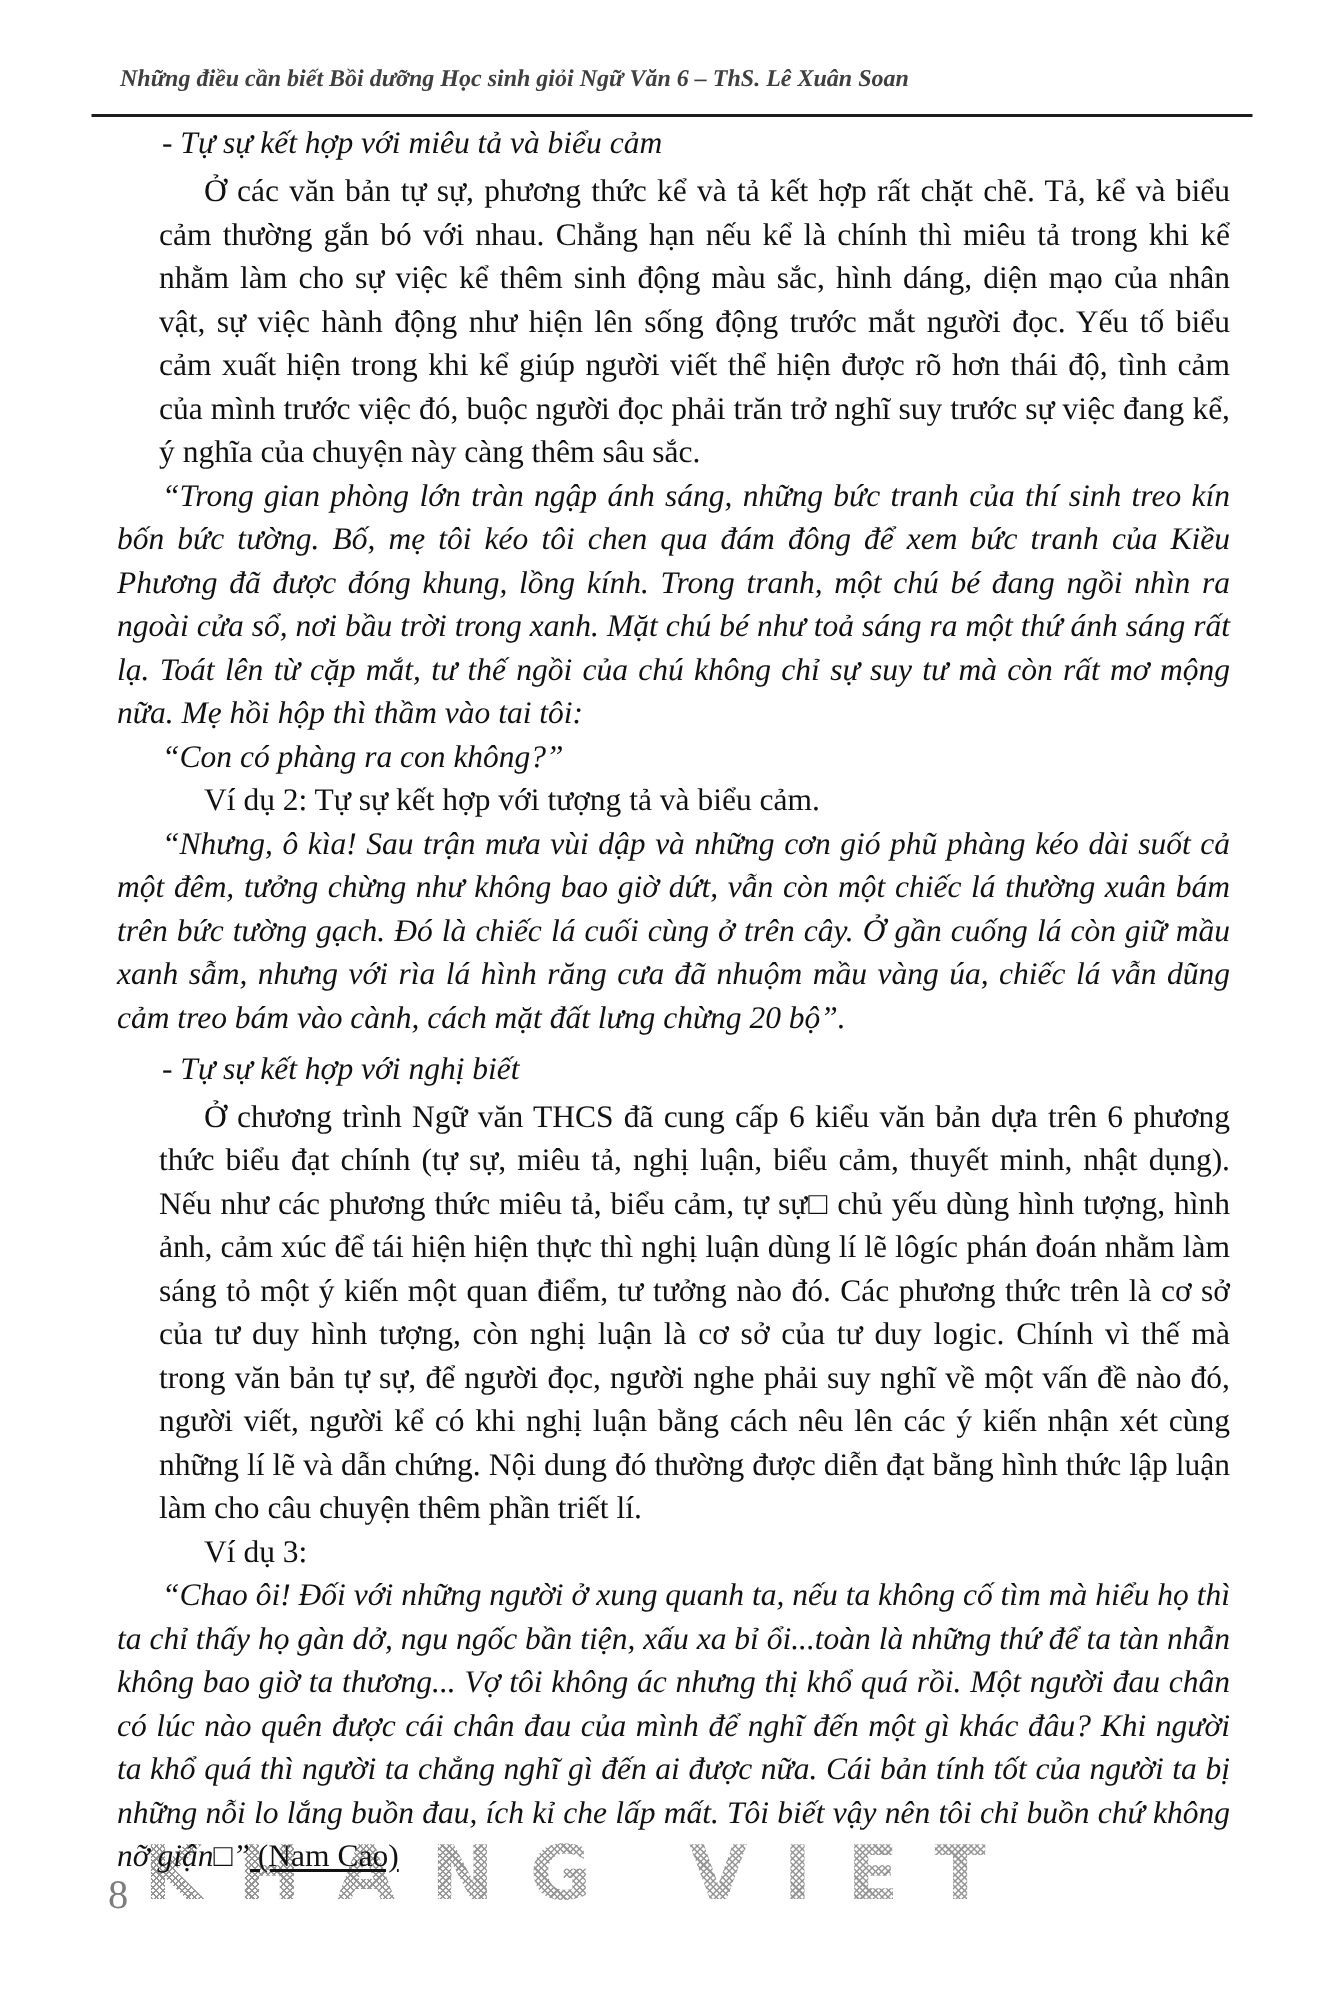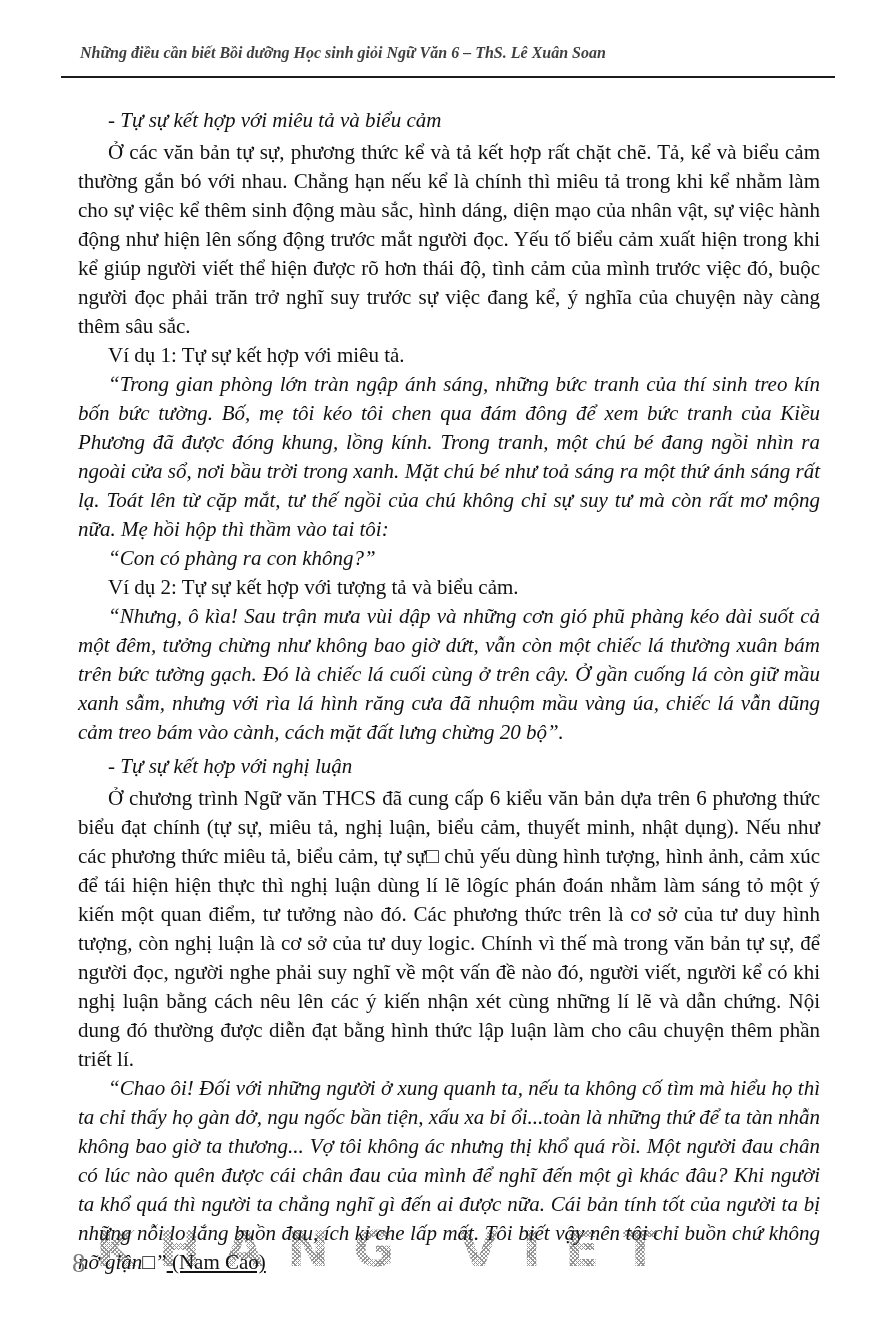--- a/index.html
+++ b/index.html
@@ -22,38 +22,38 @@
     white-space:nowrap;
   }
   .header-rule {
     position:absolute;
     left:61px; top:76px;
     width:774px; height:0;
     border-top:2px solid #1c1c1c;
   }
   .doc {
     position:absolute;
-    left:78px; top:101px;
+    left:78px; top:76px;
     width:742px;
     font-size:21px;
     line-height:29px;
     text-align:justify;
     z-index:2;
   }
   p.blk {
     margin:0;
     text-indent:30px;
   }
   p.heading-italic {
     font-style:italic;
     margin:5px 0 3px 0;
     text-align:left;
   }
   p.quote-italic { font-style:italic; }
-  p.body-para { font-style:normal; }
+  p.body-para { font-style:normal;margin-left:28px; }
   .roman { font-style:normal;text-decoration:underline; }
   .watermark {
     position:absolute;
     left:96px; top:1224px;
     z-index:1;
     font-family:"DejaVu Sans", sans-serif;
     font-weight:bold;
     font-size:50px;
     letter-spacing:24px;
     line-height:1;
@@ -83,25 +83,25 @@
 </head>
 <body>
 
 <div class="header-title">Những điều cần biết Bồi dưỡng Học sinh giỏi Ngữ Văn 6 – ThS. Lê Xuân Soan</div>
 
 <div class="header-rule"></div>
 
 <div class="doc" id="doc">
     <p class="blk heading-italic"><span>- Tự sự kết hợp với miêu tả và biểu cảm</span></p>
     <p class="blk body-para"><span>Ở các văn bản tự sự, phương thức kể và tả kết hợp rất chặt chẽ. Tả, kể và biểu cảm thường gắn bó với nhau. Chẳng hạn nếu kể là chính thì miêu tả trong khi kể nhằm làm cho sự việc kể thêm sinh động màu sắc, hình dáng, diện mạo của nhân vật, sự việc hành động như hiện lên sống động trước mắt người đọc. Yếu tố biểu cảm xuất hiện trong khi kể giúp người viết thể hiện được rõ hơn thái độ, tình cảm của mình trước việc đó, buộc người đọc phải trăn trở nghĩ suy trước sự việc đang kể, ý nghĩa của chuyện này càng thêm sâu sắc.</span></p>
-    <p class="blk body-para"><span>Ví dụ 1: Tự sự kết hợp với miêu tả.</span></p>
     <p class="blk quote-italic"><span>“Trong gian phòng lớn tràn ngập ánh sáng, những bức tranh của thí sinh treo kín bốn bức tường. Bố, mẹ tôi kéo tôi chen qua đám đông để xem bức tranh của Kiều Phương đã được đóng khung, lồng kính. Trong tranh, một chú bé đang ngồi nhìn ra ngoài cửa sổ, nơi bầu trời trong xanh. Mặt chú bé như toả sáng ra một thứ ánh sáng rất lạ. Toát lên từ cặp mắt, tư thế ngồi của chú không chỉ sự suy tư mà còn rất mơ mộng nữa. Mẹ hồi hộp thì thầm vào tai tôi:</span></p>
     <p class="blk quote-italic"><span>“Con có phàng ra con không?”</span></p>
     <p class="blk body-para"><span>Ví dụ 2: Tự sự kết hợp với tượng tả và biểu cảm.</span></p>
     <p class="blk quote-italic"><span>“Nhưng, ô kìa! Sau trận mưa vùi dập và những cơn gió phũ phàng kéo dài suốt cả một đêm, tưởng chừng như không bao giờ dứt, vẫn còn một chiếc lá thường xuân bám trên bức tường gạch. Đó là chiếc lá cuối cùng ở trên cây. Ở gần cuống lá còn giữ mầu xanh sẫm, nhưng với rìa lá hình răng cưa đã nhuộm mầu vàng úa, chiếc lá vẫn dũng cảm treo bám vào cành, cách mặt đất lưng chừng 20 bộ”.</span></p>
-    <p class="blk heading-italic"><span>- Tự sự kết hợp với nghị luận</span></p>
+    <p class="blk heading-italic"><span>- Tự sự kết hợp với nghị biết</span></p>
     <p class="blk body-para"><span>Ở chương trình Ngữ văn THCS đã cung cấp 6 kiểu văn bản dựa trên 6 phương thức biểu đạt chính (tự sự, miêu tả, nghị luận, biểu cảm, thuyết minh, nhật dụng). Nếu như các phương thức miêu tả, biểu cảm, tự sự□ chủ yếu dùng hình tượng, hình ảnh, cảm xúc để tái hiện hiện thực thì nghị luận dùng lí lẽ lôgíc phán đoán nhằm làm sáng tỏ một ý kiến một quan điểm, tư tưởng nào đó. Các phương thức trên là cơ sở của tư duy hình tượng, còn nghị luận là cơ sở của tư duy logic. Chính vì thế mà trong văn bản tự sự, để người đọc, người nghe phải suy nghĩ về một vấn đề nào đó, người viết, người kể có khi nghị luận bằng cách nêu lên các ý kiến nhận xét cùng những lí lẽ và dẫn chứng. Nội dung đó thường được diễn đạt bằng hình thức lập luận làm cho câu chuyện thêm phần triết lí.</span></p>
+    <p class="blk body-para"><span>Ví dụ 3:</span></p>
     <p class="blk quote-italic"><span>“Chao ôi! Đối với những người ở xung quanh ta, nếu ta không cố tìm mà hiểu họ thì ta chỉ thấy họ gàn dở, ngu ngốc bần tiện, xấu xa bỉ ổi...toàn là những thứ để ta tàn nhẫn không bao giờ ta thương... Vợ tôi không ác nhưng thị khổ quá rồi. Một người đau chân có lúc nào quên được cái chân đau của mình để nghĩ đến một gì khác đâu? Khi người ta khổ quá thì người ta chẳng nghĩ gì đến ai được nữa. Cái bản tính tốt của người ta bị những nỗi lo lắng buồn đau, ích kỉ che lấp mất. Tôi biết vậy nên tôi chỉ buồn chứ không nỡ giận□”</span><span class="roman"> (Nam Cao)</span></p>
   </div>
 
 <div class="watermark">KHANG VIET</div>
 
 <div class="page-number">8</div>
 
 </body></html>

